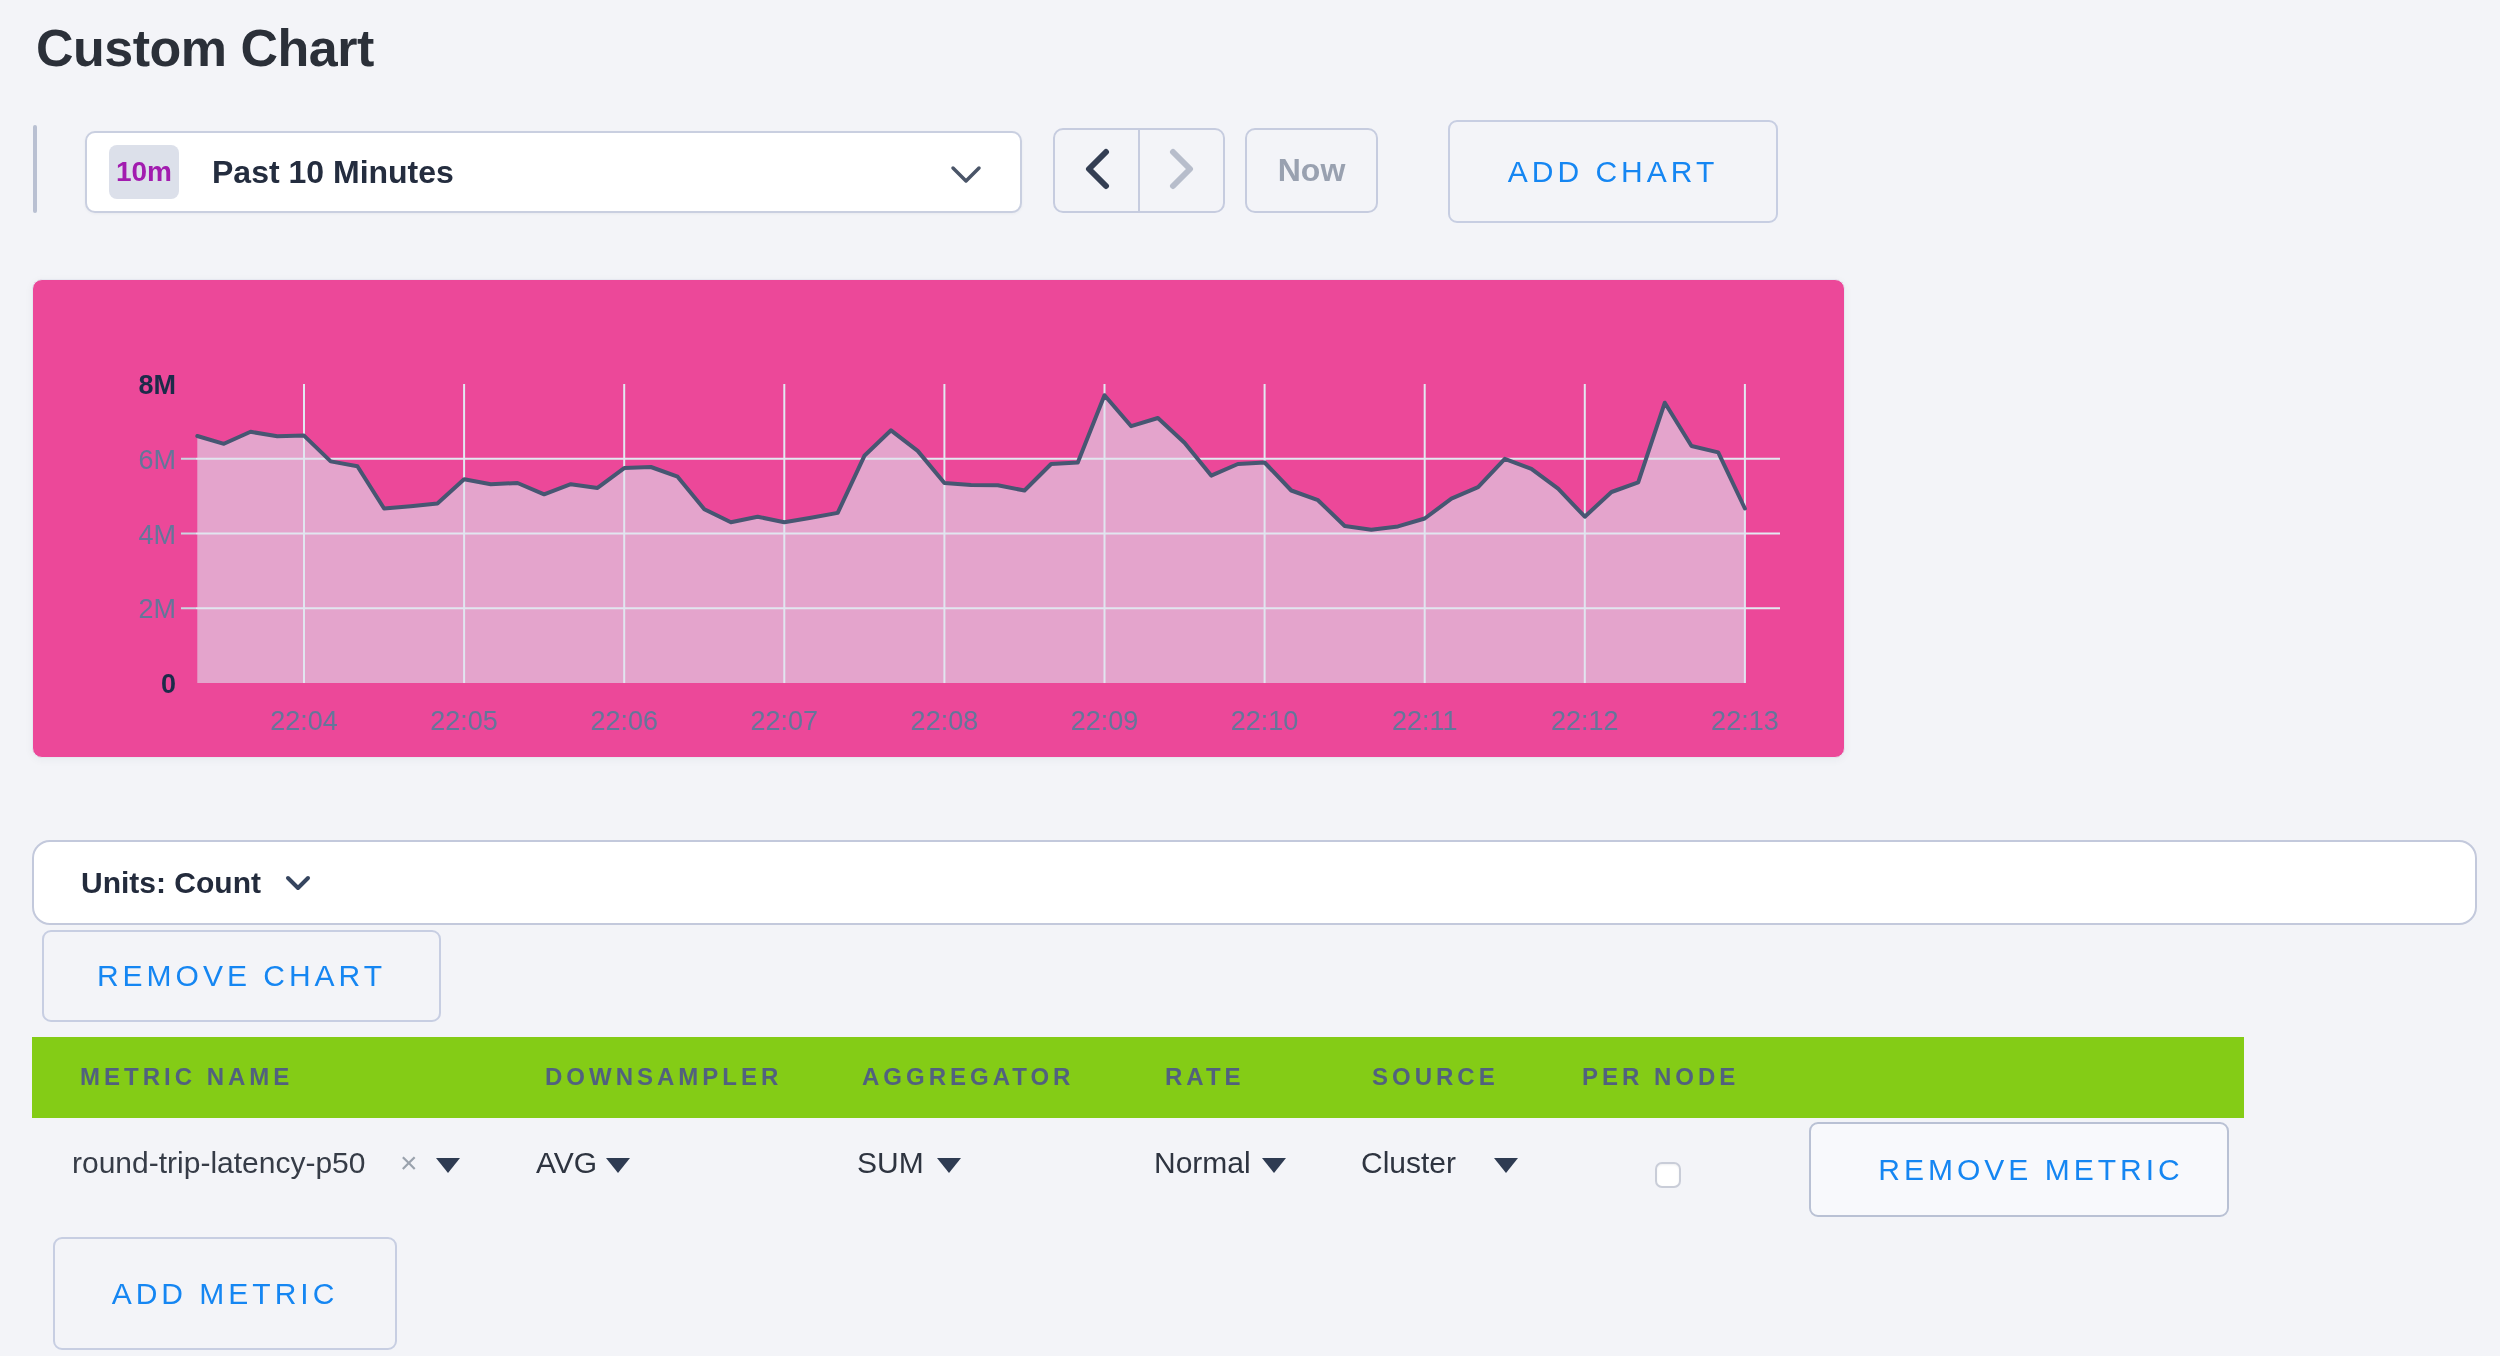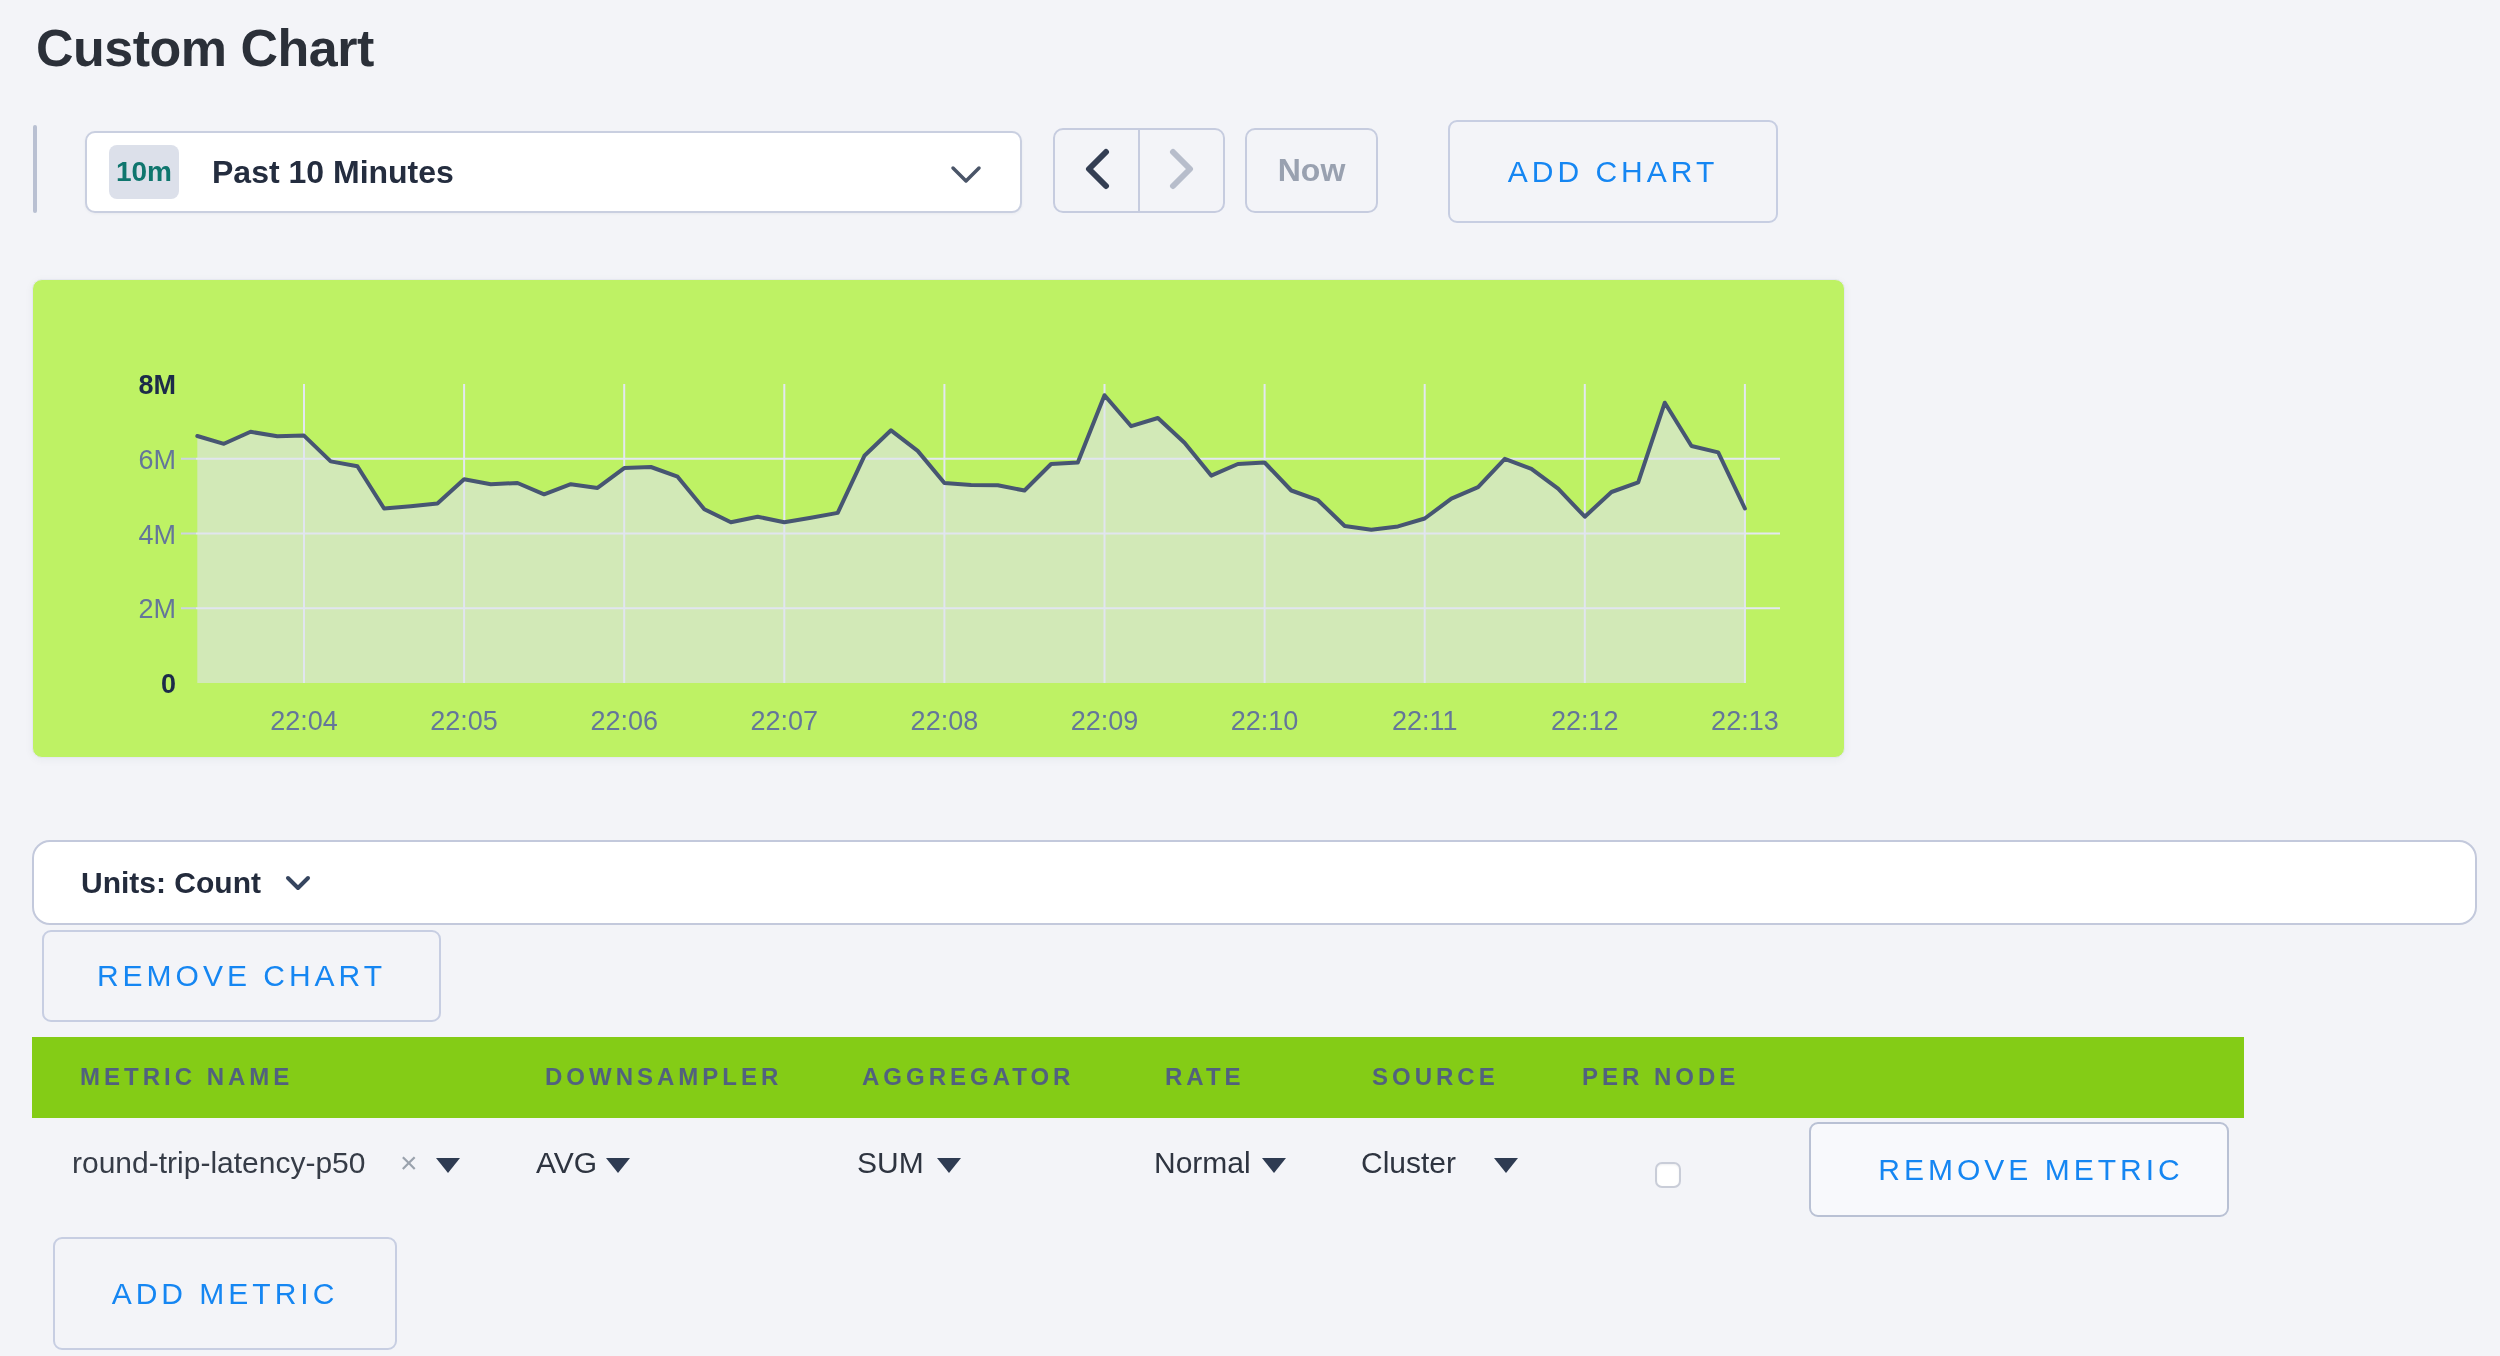--- a/index.html
+++ b/index.html
@@ -24,21 +24,21 @@
 
   .time-dropdown {
     left:85px; top:131px; width:937px; height:82px;
     background:#ffffff; border:2px solid #c9cfe0; border-radius:10px;
     display:flex; align-items:center; cursor:pointer;
     box-shadow:0 1px 3px rgba(40,50,80,0.05);
   }
   .time-badge {
     margin-left:22px; width:70px; height:54px; background:#dce0ea;
     border-radius:8px; display:flex; align-items:center; justify-content:center;
-    font-size:28px; font-weight:700; color:#0f766e;
+    font-size:28px; font-weight:700; color:#a21caf;
   }
   .time-label { margin-left:33px; font-size:32px; font-weight:700; color:#242d3f; }
   .time-chevron { position:absolute; right:38px; top:32px; }
 
   .nav-group {
     left:1053px; top:128px; width:172px; height:85px;
     border:2px solid #c6ccdf; border-radius:10px; display:flex;
     background:transparent;
   }
   .nav-cell { flex:1; display:flex; align-items:center; justify-content:center; cursor:pointer; }
@@ -55,21 +55,21 @@
     font-family:inherit; font-size:30px; font-weight:500; letter-spacing:4px;
     color:#1586f2; cursor:pointer;
   }
   .add-chart-button   { left:1448px; top:120px;  width:330px; height:103px; }
   .remove-chart-button{ left:42px;   top:930px;  width:399px; height:92px;  }
   .remove-metric-button{ left:1805px; top:1122px; width:420px; height:95px; background:#f8f9fc; border-color:#b9c1d4;padding-left:24px; }
   .add-metric-button  { left:53px;   top:1237px; width:344px; height:113px; }
 
   .chart-card {
     left:32px; top:279px; width:1813px; height:479px;
-    background:#bef264; border:1px solid #e6e8f0; border-radius:10px;
+    background:#ec4899; border:1px solid #e6e8f0; border-radius:10px;
     box-shadow:0 2px 8px rgba(40,50,80,0.05);
   }
   .chart-card svg { display:block; }
 
   .units-bar {
     left:32px; top:840px; width:2445px; height:85px;
     background:#ffffff; border:2px solid #c3c9dc; border-radius:18px;
     display:flex; align-items:center; cursor:pointer;
   }
   .units-label { margin-left:47px; font-size:30px; font-weight:700; color:#232b3c; }

